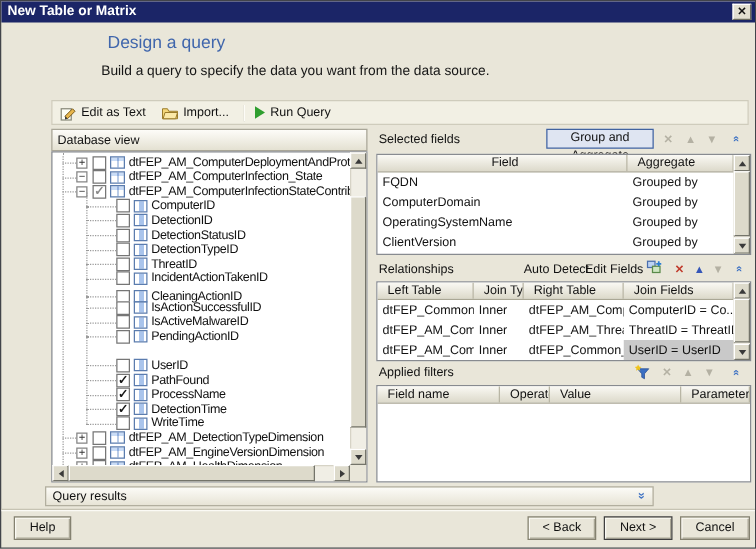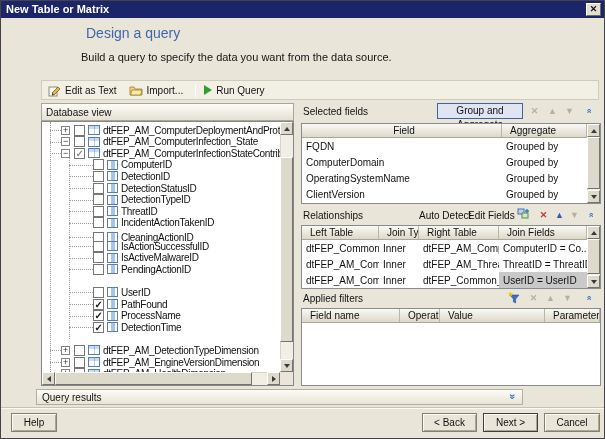--- a/index.html
+++ b/index.html
@@ -243,20 +243,25 @@
         <div class="tree-row lvl2" style="top: 187.6px;">
           <span class="cb checked">✓</span>
           <span class="col-ico"></span>
           <span>ProcessName</span>
         </div>
         <div class="tree-row lvl2" style="top: 199.2px;">
           <span class="cb checked">✓</span>
           <span class="col-ico"></span>
           <span>DetectionTime</span>
         </div>
+        <div class="tree-row lvl2" style="top: 210.8px;">
+          <span class="cb"></span>
+          <span class="col-ico"></span>
+          <span>WriteTime</span>
+        </div>
         <div class="tree-row lvl1" style="top: 222.4px;">
           <span class="expander">+</span>
           <span class="cb"></span>
           <span class="tbl-ico"></span>
           <span>dtFEP_AM_DetectionTypeDimension</span>
         </div>
         <div class="tree-row lvl1" style="top: 234px;">
           <span class="expander">+</span>
           <span class="cb"></span>
           <span class="tbl-ico"></span>

